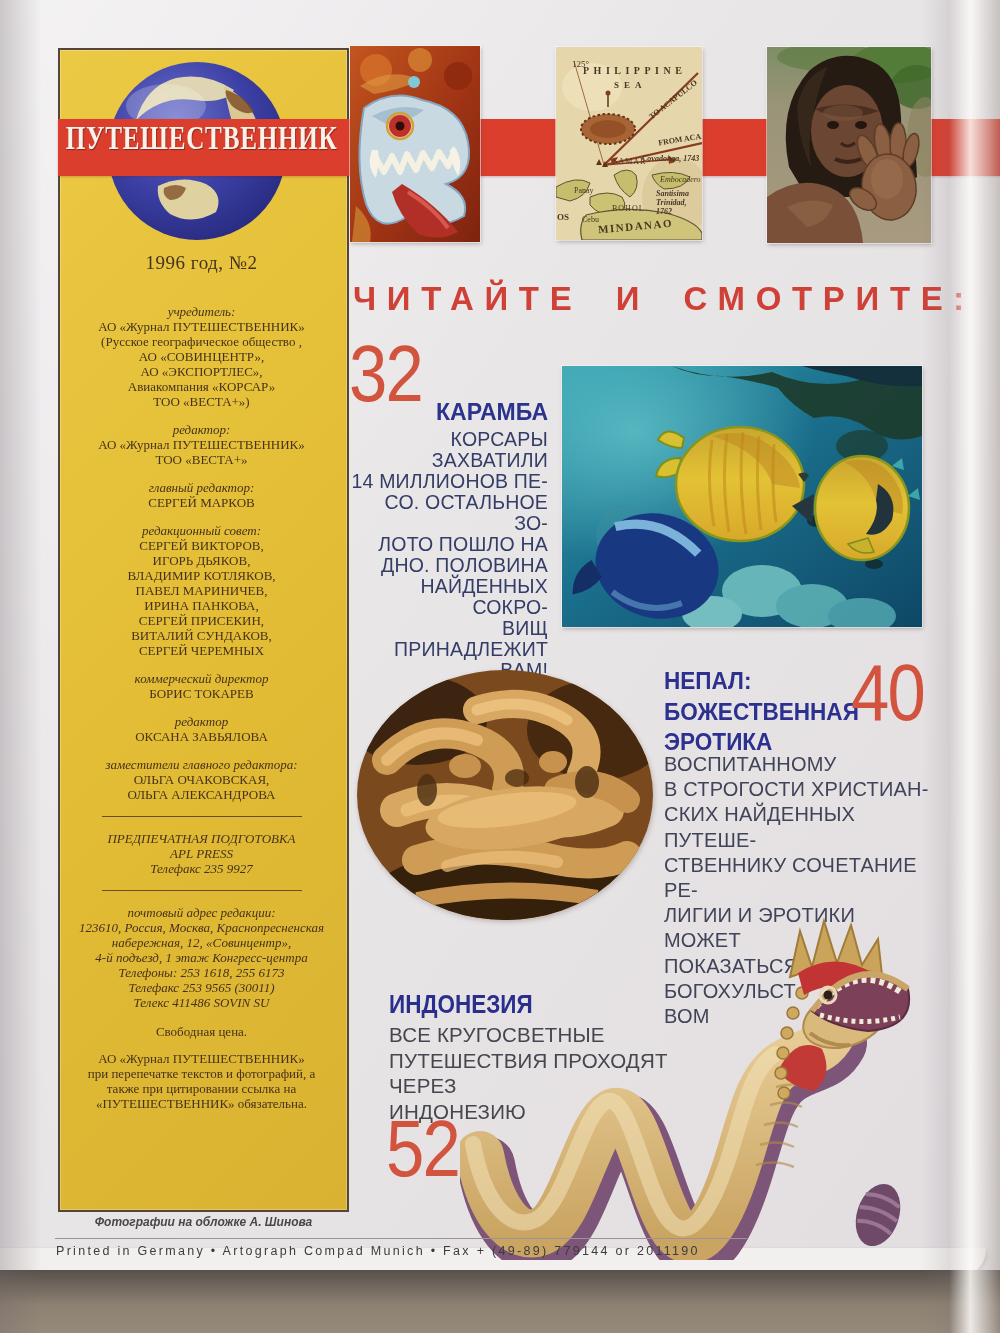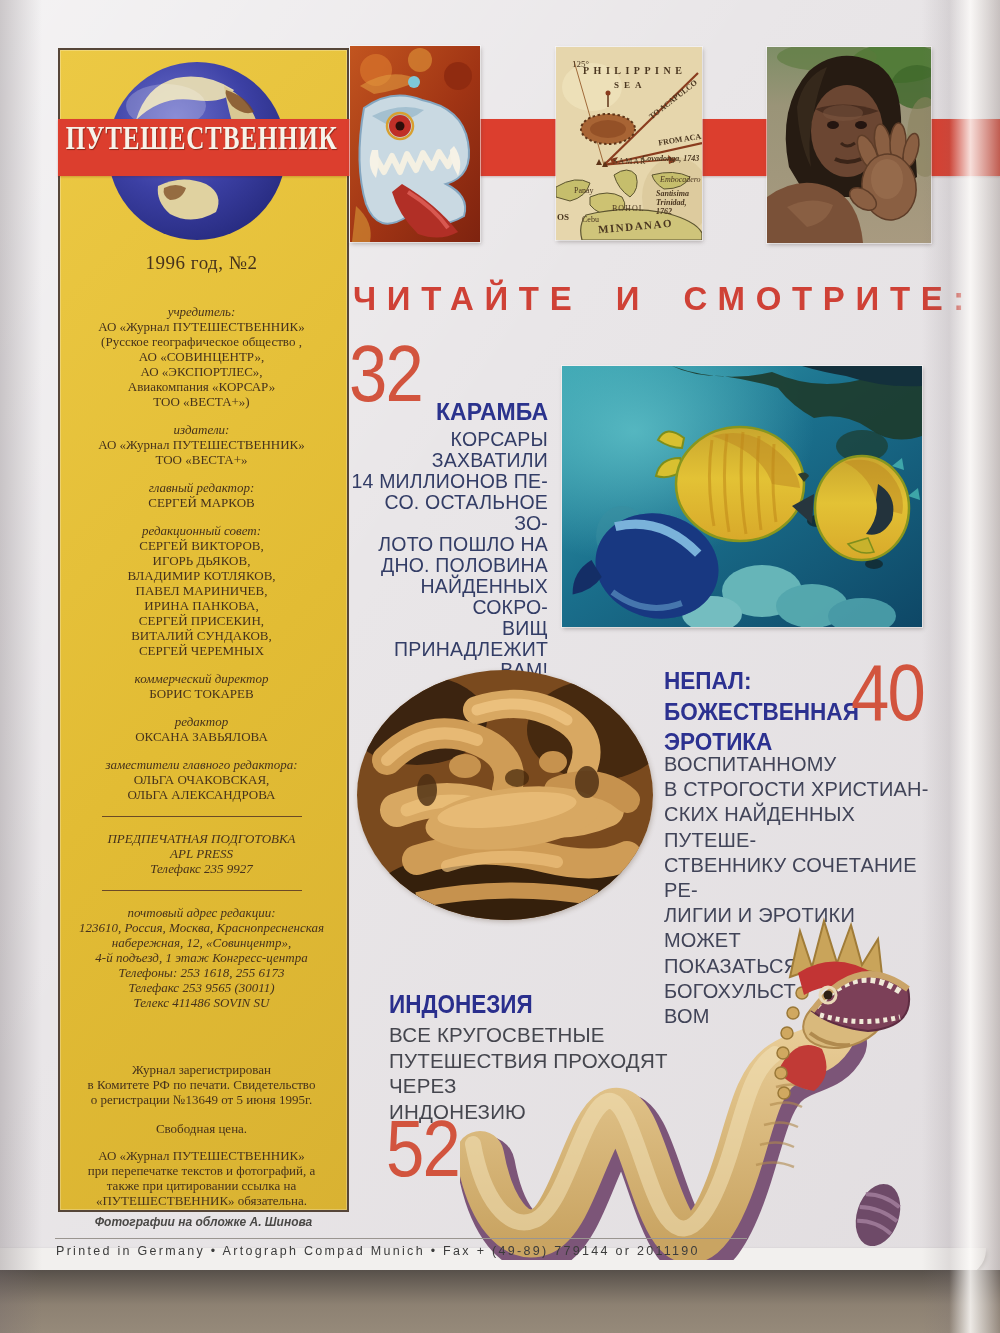--- a/index.html
+++ b/index.html
@@ -122,21 +122,21 @@
   <div class="mblock">
     <div class="mlabel">учредитель:</div>
     <div class="pre">АО «Журнал ПУТЕШЕСТВЕННИК»
 (Русское географическое общество ,
 АО «СОВИНЦЕНТР»,
 АО «ЭКСПОРТЛЕС»,
 Авиакомпания «КОРСАР»
 ТОО «ВЕСТА+»)</div>
   </div>
   <div class="mblock">
-    <div class="mlabel">издатели:</div>
+    <div class="mlabel">редактор:</div>
     <div class="pre">АО «Журнал ПУТЕШЕСТВЕННИК»
 ТОО «ВЕСТА+»</div>
   </div>
   <div class="mblock">
     <div class="mlabel">главный редактор:</div>
     <div class="pre">СЕРГЕЙ МАРКОВ</div>
   </div>
   <div class="mblock">
     <div class="mlabel">редакционный совет:</div>
     <div class="pre">СЕРГЕЙ ВИКТОРОВ,
@@ -169,23 +169,20 @@
   <div class="rule"></div>
 
   <div class="mlabel">почтовый адрес редакции:</div>
   <div class="pre ital">123610, Россия, Москва, Краснопресненская
 набережная, 12, «Совинцентр»,
 4-й подъезд, 1 этаж Конгресс-центра
 Телефоны: 253 1618, 255 6173
 Телефакс 253 9565 (30011)
 Телекс 411486 SOVIN SU</div>
 
-  <div class="pre reg">Журнал зарегистрирован
-в Комитете РФ по печати. Свидетельство
-о регистрации №13649 от 5 июня 1995г.</div>
   <div class="price">Свободная цена.</div>
   <div class="pre">АО «Журнал ПУТЕШЕСТВЕННИК»
 при перепечатке текстов и фотографий, а
 также при цитировании ссылка на
 «ПУТЕШЕСТВЕННИК» обязательна.</div>
 </div>
 
 <div class="abs photo" id="photo-mask">
   <svg width="130" height="196" viewBox="0 0 130 196">
     <defs>

